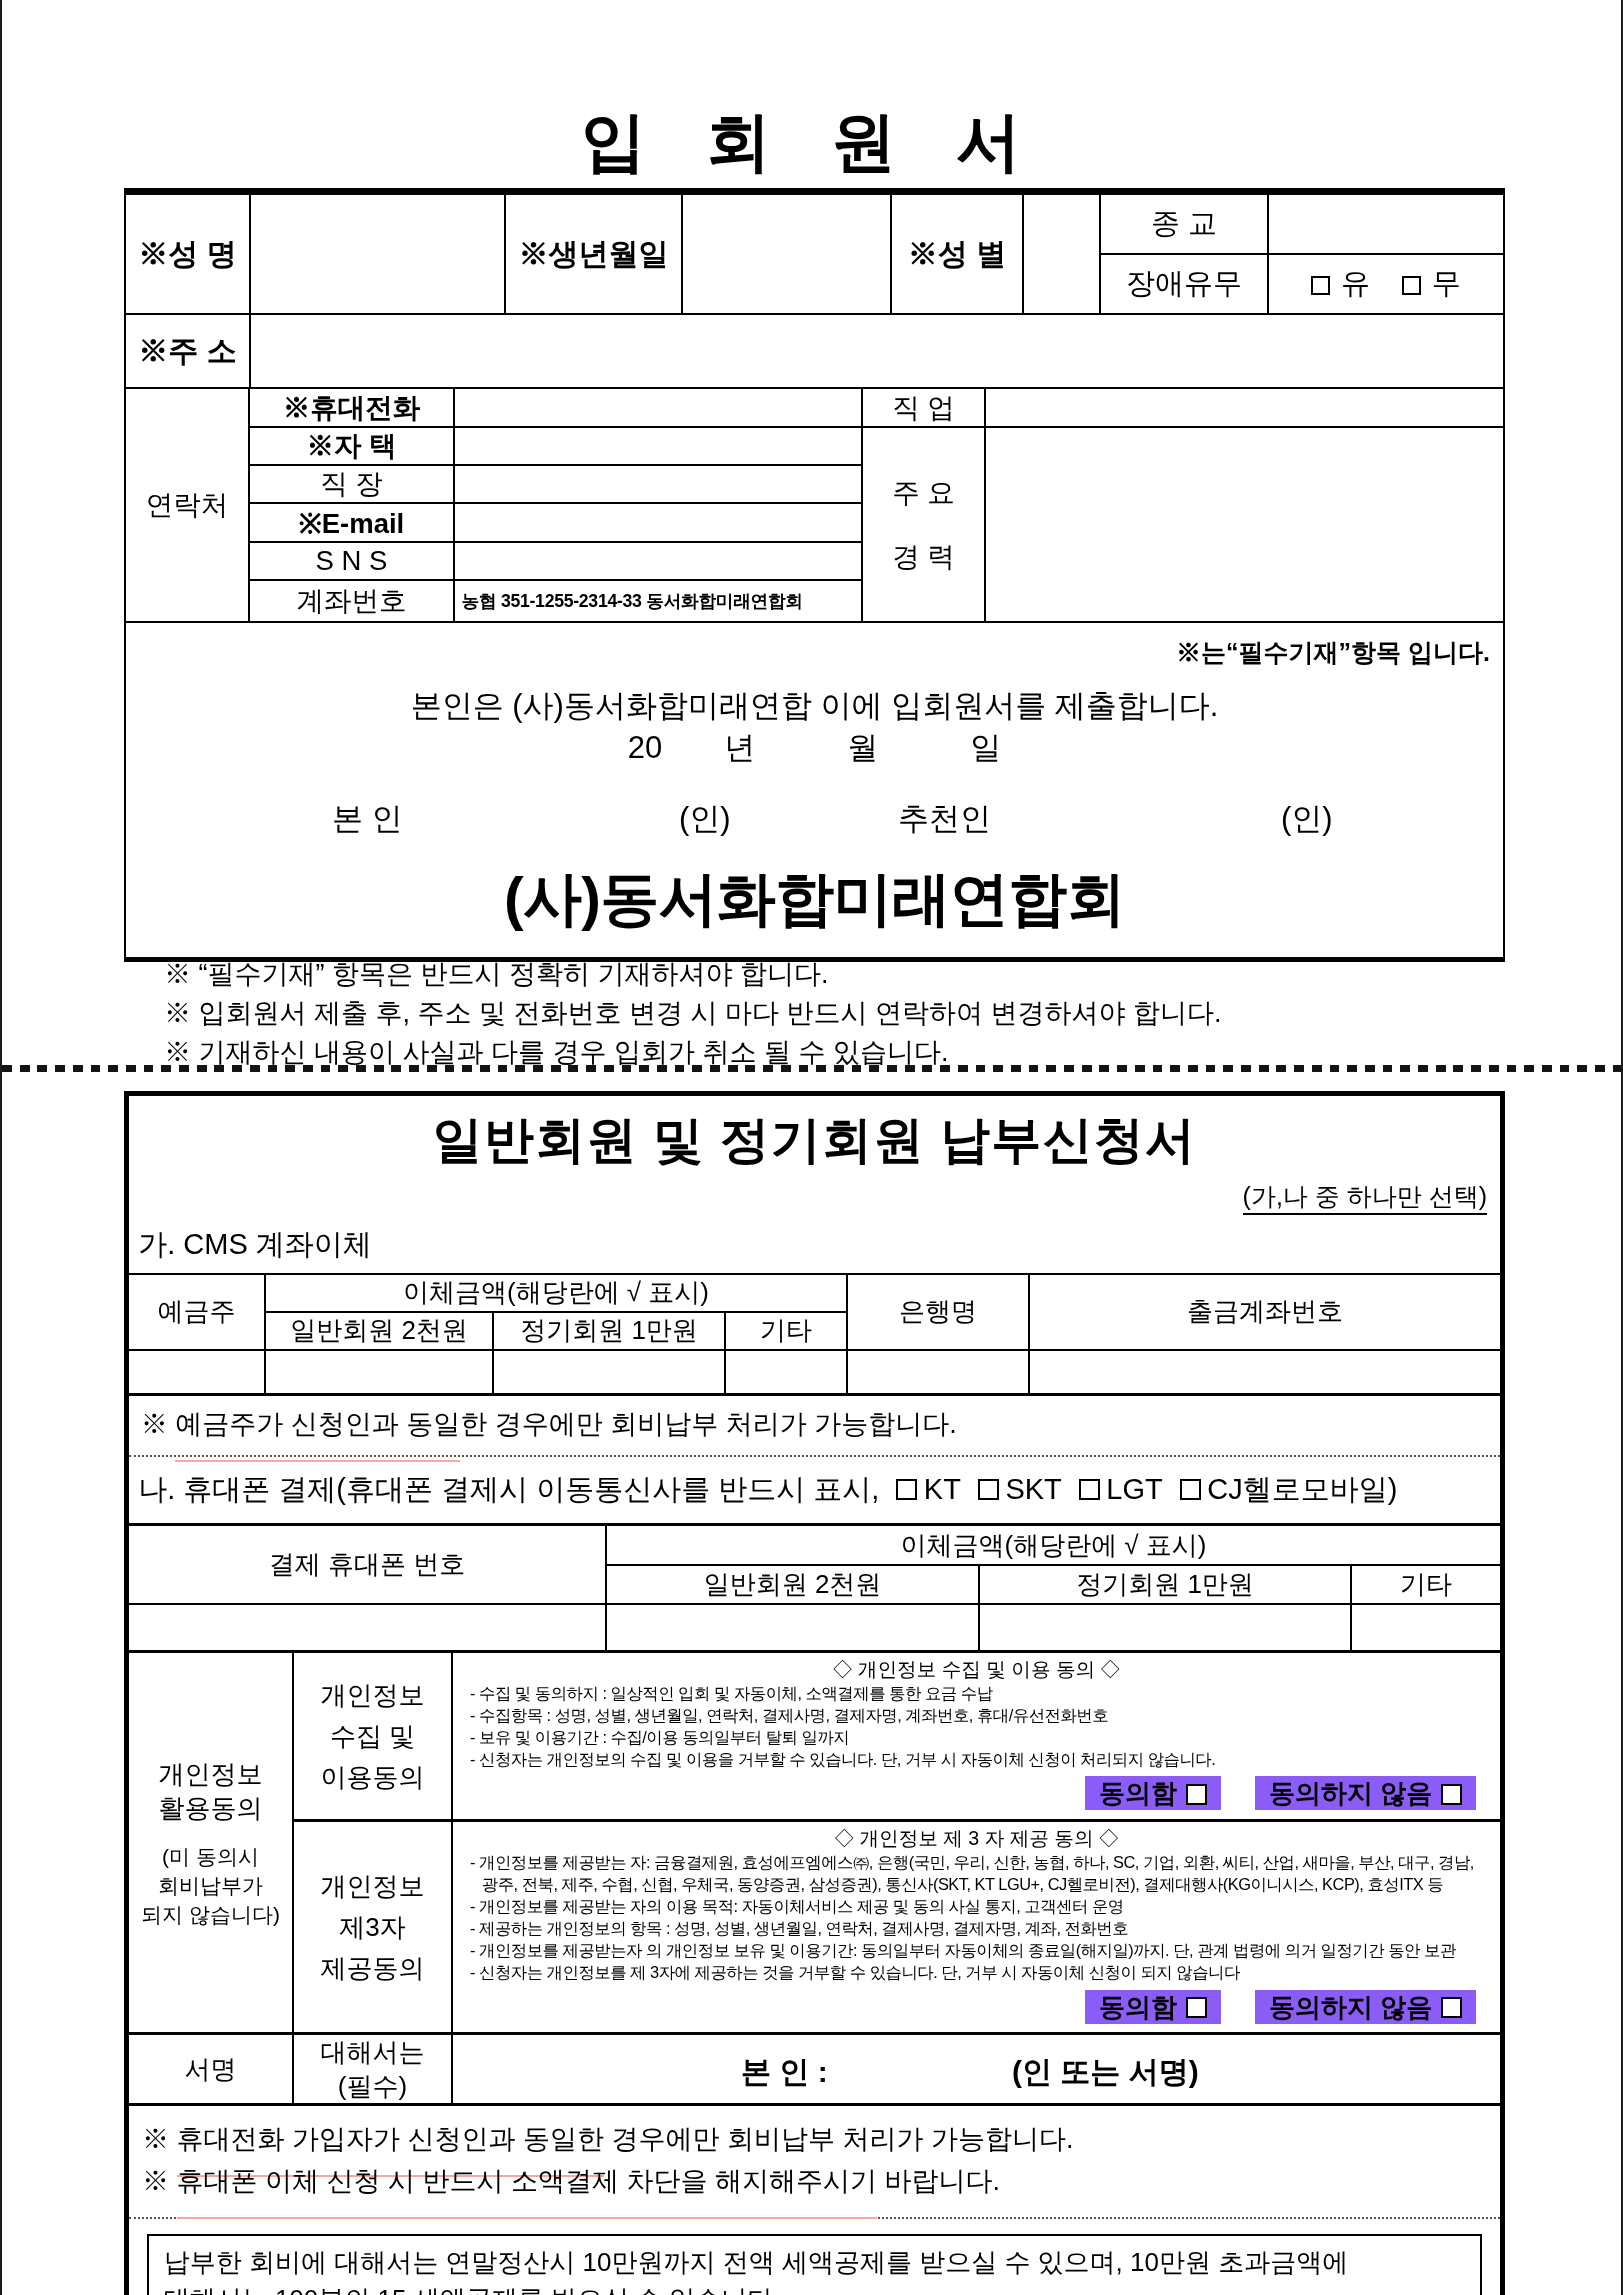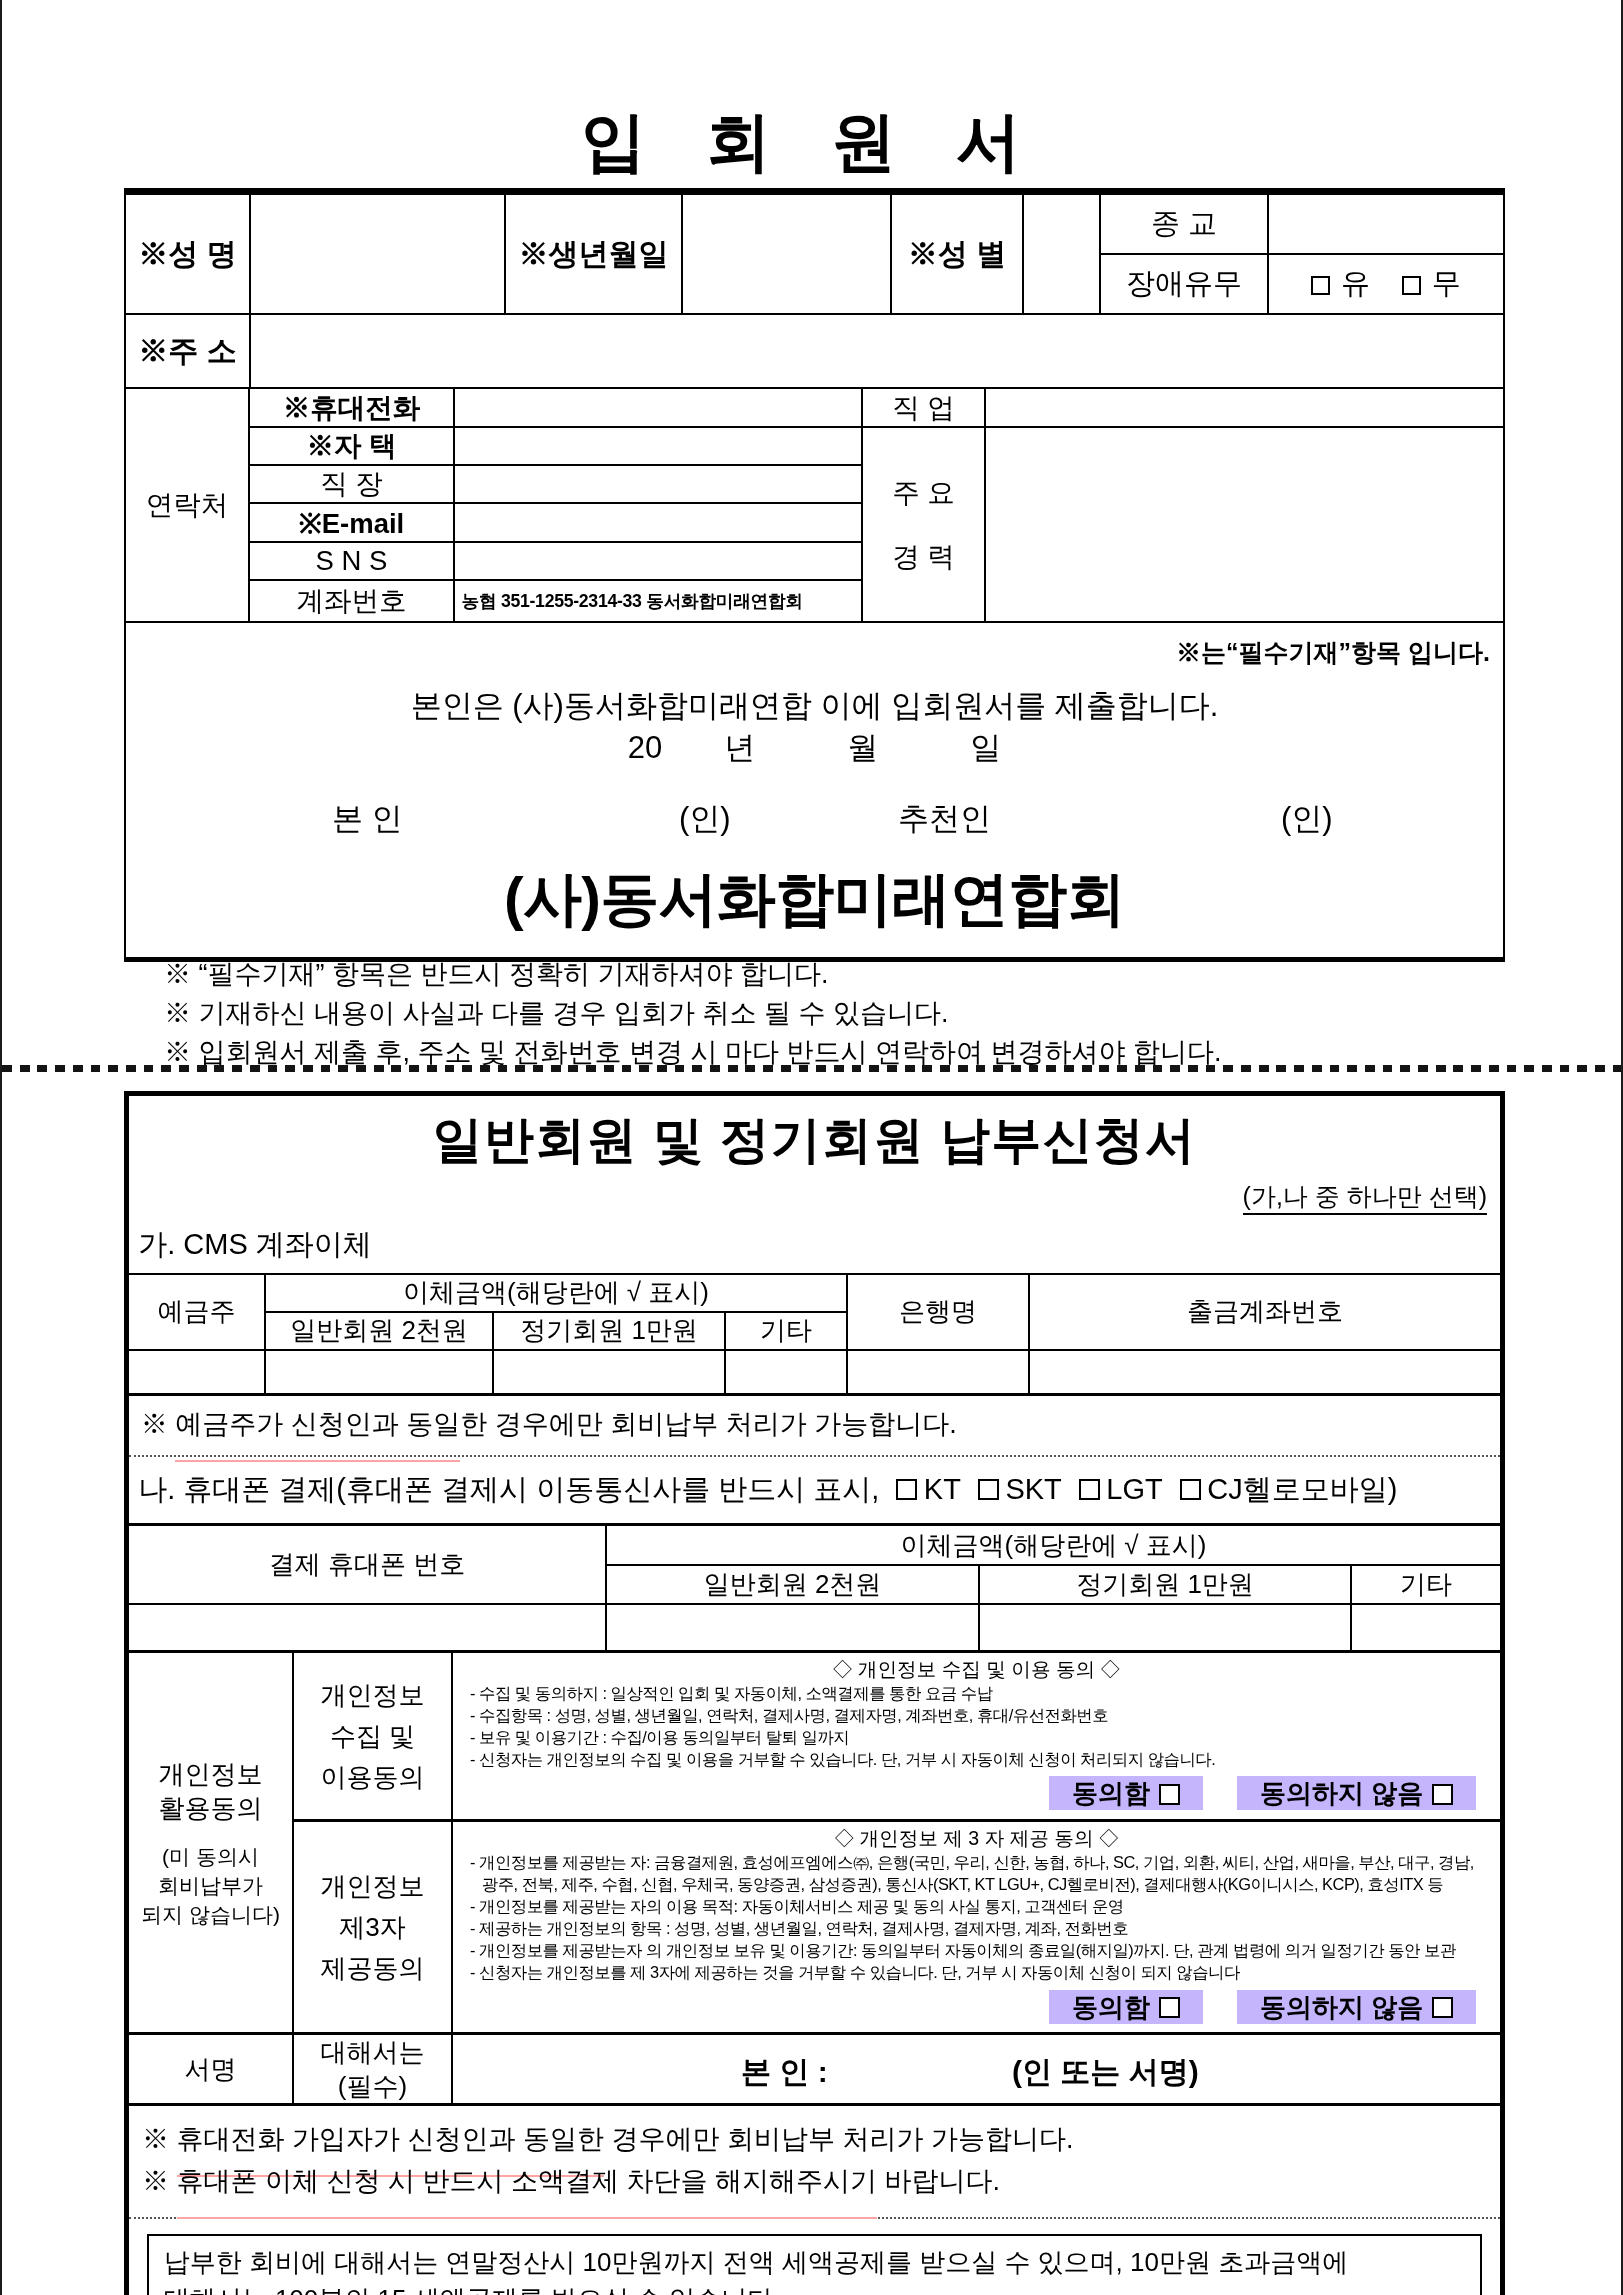--- a/index.html
+++ b/index.html
@@ -86,21 +86,21 @@
   .priv td.sign-top  { border-top-width:3.9px; }
   .leftcol div.t { font-size:26px; line-height:34px; }
   .leftcol div.s { font-size:21px; line-height:29px; }
   .leftcol .sp   { height:17px; }
   .colB div { font-size:26px; line-height:41px; }
   .pv-content { text-align:left; padding:5.2px 9.2px 3.9px; }
   .pv-head { text-align:center; font-size:19.6px; line-height:23.6px; }
   .pv-b { font-size:16.4px; line-height:22px; letter-spacing:-0.5px;
           padding-left:19.6px; text-indent:-11.8px; }
   .agreeline { text-align:right; padding:6.5px 14.4px 3.9px 0; }
-  .hl { background:#c4b5fd; font-size:26px; font-weight:700; padding:2px 23px; }
+  .hl { background:#8b5cf6; font-size:26px; font-weight:700; padding:2px 14px; }
   .hl .cb { margin-left:9.2px; vertical-align:-2.6px; }
   .hl + .hl { margin-left:31px; }
 
   .signcell { position:relative; height:68px; }
   .signcell .main { position:absolute; left:288px; top:17px; font-size:30px; font-weight:700; }
   .signcell .suff { position:absolute; left:559px; top:17px; font-size:30px; font-weight:700; }
   .signlab { font-size:26px; }
   .signlab div { line-height:34px; }
 
   .f2-notes { border-top:3.9px solid #000; border-bottom:2px dotted #555;
@@ -221,22 +221,22 @@
         <span style="left:553px">(인)</span>
         <span style="left:772px">추천인</span>
         <span style="left:1155px">(인)</span>
       </div>
       <div class="st-org">(사)동서화합미래연합회</div>
     </div>
   </div>
 
   <div class="notes1">
     <div>※ “필수기재” 항목은 반드시 정확히 기재하셔야 합니다.</div>
+    <div>※ 입회원서 제출 후, 주소 및 전화번호 변경 시 마다 반드시 연락하여 변경하셔야 합니다.</div>
     <div>※ 기재하신 내용이 사실과 다를 경우 입회가 취소 될 수 있습니다.</div>
-    <div>※ 입회원서 제출 후, 주소 및 전화번호 변경 시 마다 반드시 연락하여 변경하셔야 합니다.</div>
   </div>
 
   <div class="pagecut"></div>
 
   <div class="f2">
 
     <div class="f2-title">일반회원 및 정기회원 납부신청서</div>
     <div class="f2-select">
       <span>(가,나 중 하나만 선택)</span>
     </div>

